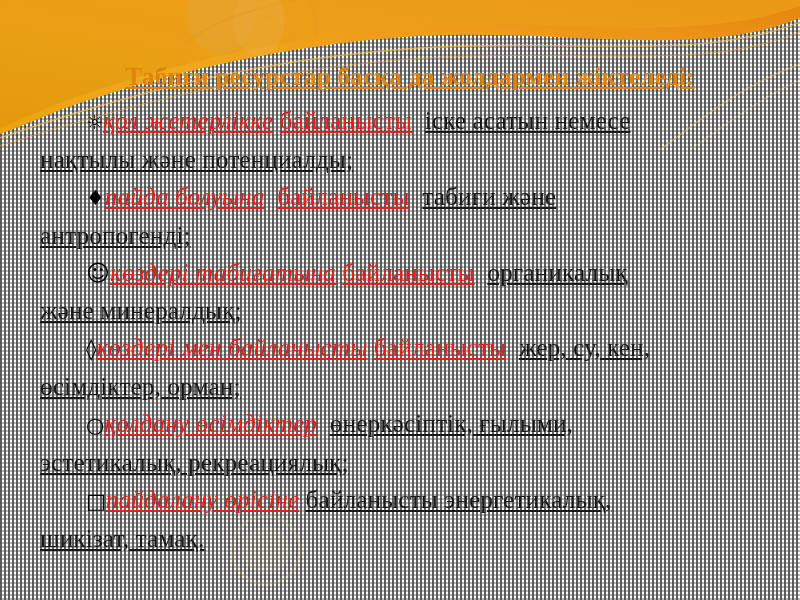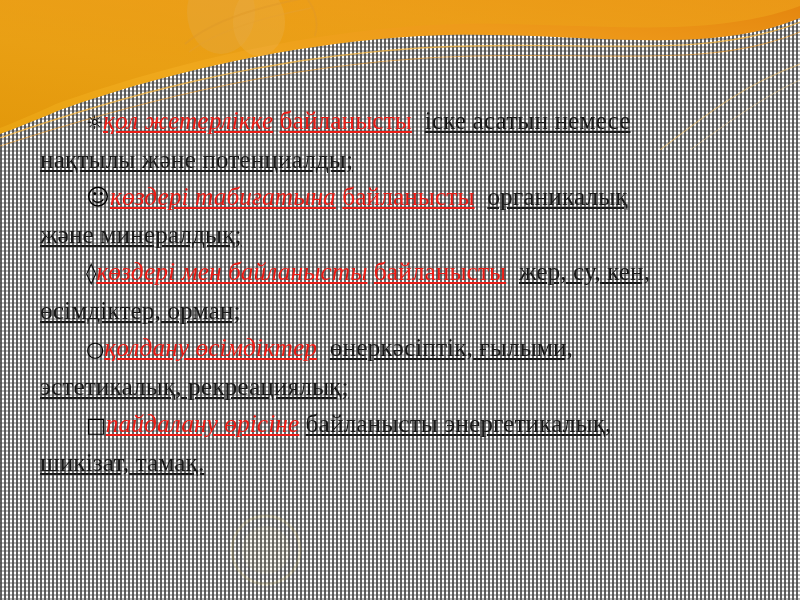--- a/index.html
+++ b/index.html
@@ -164,27 +164,31 @@
     <path d="M150,14 C160,26 164,40 160,54" fill="none" stroke="#C98F4A" stroke-width="2" opacity="0.45"></path>
   </svg>
 
   <svg class="watermark" id="watermark-bottom" viewBox="0 0 80 80" xmlns="http://www.w3.org/2000/svg">
     <circle cx="40" cy="40" r="34" fill="none" stroke="#D8C05A" stroke-width="3" opacity="0.55"></circle>
     <circle cx="40" cy="40" r="24" fill="#E4D489" opacity="0.30"></circle>
   </svg>
 
   <div id="content">
 
+    <div id="slide-title">Табиғи ресурстар басқа да жолдармен жіктеледі:</div>
 
     <div id="bullets">
 
       <p class="bullet">
         <span class="marker marker-sun">☼</span><span class="kw">қол жетерлікке</span><span class="gap"> </span><span class="kw-plain">байланысты</span><span class="gap">&nbsp; </span><span class="rest">іске асатын немесе нақтылы және потенциалды;</span>
       </p>
 
+      <p class="bullet">
+        <span class="marker">♦</span><span class="kw">пайда болуына</span><span class="gap">&nbsp; </span><span class="kw-plain">байланысты</span><span class="gap">&nbsp; </span><span class="rest">табиғи және антропогенді;</span>
+      </p>
 
       <p class="bullet">
         <span class="marker marker-smile">☺</span><span class="kw">көздері табиғатына</span><span class="gap"> </span><span class="kw-plain">байланысты</span><span class="gap">&nbsp; </span><span class="rest">органикалық және минералдық;</span>
       </p>
 
       <p class="bullet">
         <span class="marker">◊</span><span class="kw">көздері мен байланысты</span><span class="gap"> </span><span class="kw-plain">байланысты</span><span class="gap">&nbsp; </span><span class="rest">жер, су, кен, өсімдіктер, орман;</span>
       </p>
 
       <p class="bullet">

